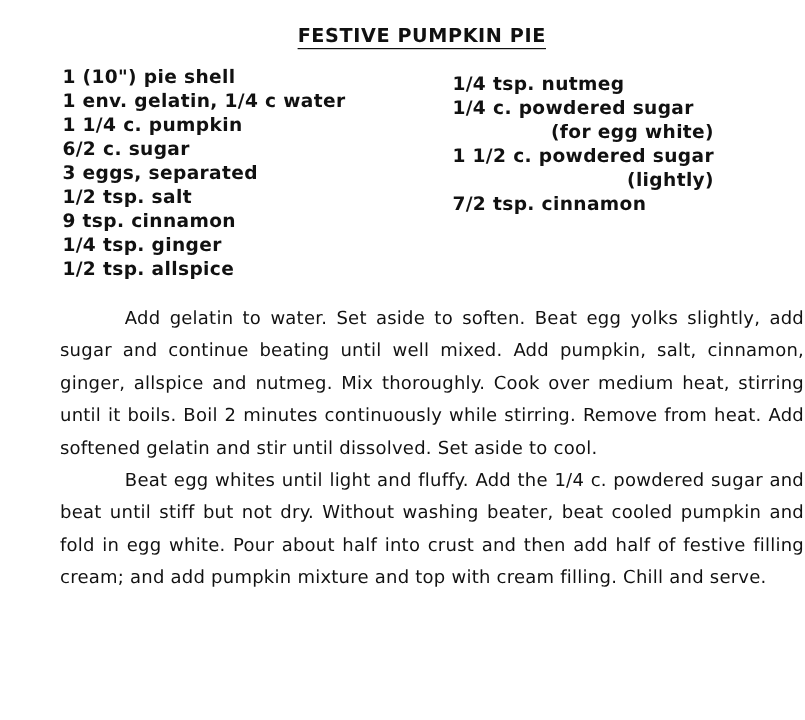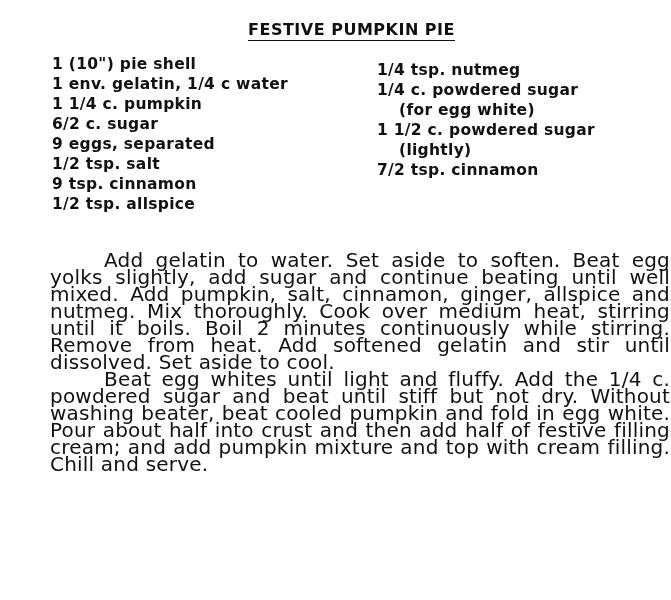--- a/index.html
+++ b/index.html
@@ -11,44 +11,45 @@
     }
     .title span { border-bottom: 1.5px solid #111; padding-bottom: 1px; }
     .ing-col {
       position: absolute; top: 54px;
       font-family: "DejaVu Sans", sans-serif; font-weight: bold; font-size: 15.5px;
       line-height: 20px; letter-spacing: 0.3px;
     }
     .ing-col.left { left: 36px; }
     .ing-col.right { left: 361px; top: 60px; }
     .ing { white-space: nowrap; }
-    .ing .sub { display: block; padding-left: 22px; }
+    .ing .sub { display: block; padding-left: 22px; text-align: right; }
     .directions {
       position: absolute; top: 252px; left: 34px; width: 620px;
-      font-family: "DejaVu Sans", sans-serif; font-size: 20px; line-height: 17px;
+      font-family: "DejaVu Sans", sans-serif; font-size: 15px; line-height: 27px;
       text-align: justify; letter-spacing: 0.2px;
     }
     .directions p { margin: 0; text-indent: 54px; }
   </style>
 </head>
 <body>
 
 <div class="page">
   <div class="title">
     <span>FESTIVE PUMPKIN PIE</span>
   </div>
 
   <div class="ing-col left">
     <div class="ing">1 (10") pie shell</div>
     <div class="ing">1 env. gelatin, 1/4 c water</div>
     <div class="ing">1 1/4 c. pumpkin</div>
     <div class="ing">6/2 c. sugar</div>
-    <div class="ing">9 eggs, separated</div>
+    <div class="ing">3 eggs, separated</div>
     <div class="ing">1/2 tsp. salt</div>
     <div class="ing">9 tsp. cinnamon</div>
+    <div class="ing">1/4 tsp. ginger</div>
     <div class="ing">1/2 tsp. allspice</div>
   </div>
 
   <div class="ing-col right">
     <div class="ing">
       <span>1/4 tsp. nutmeg</span>
     </div>
     <div class="ing">
       <span>1/4 c. powdered sugar</span>
       <span class="sub">(for egg white)</span>

